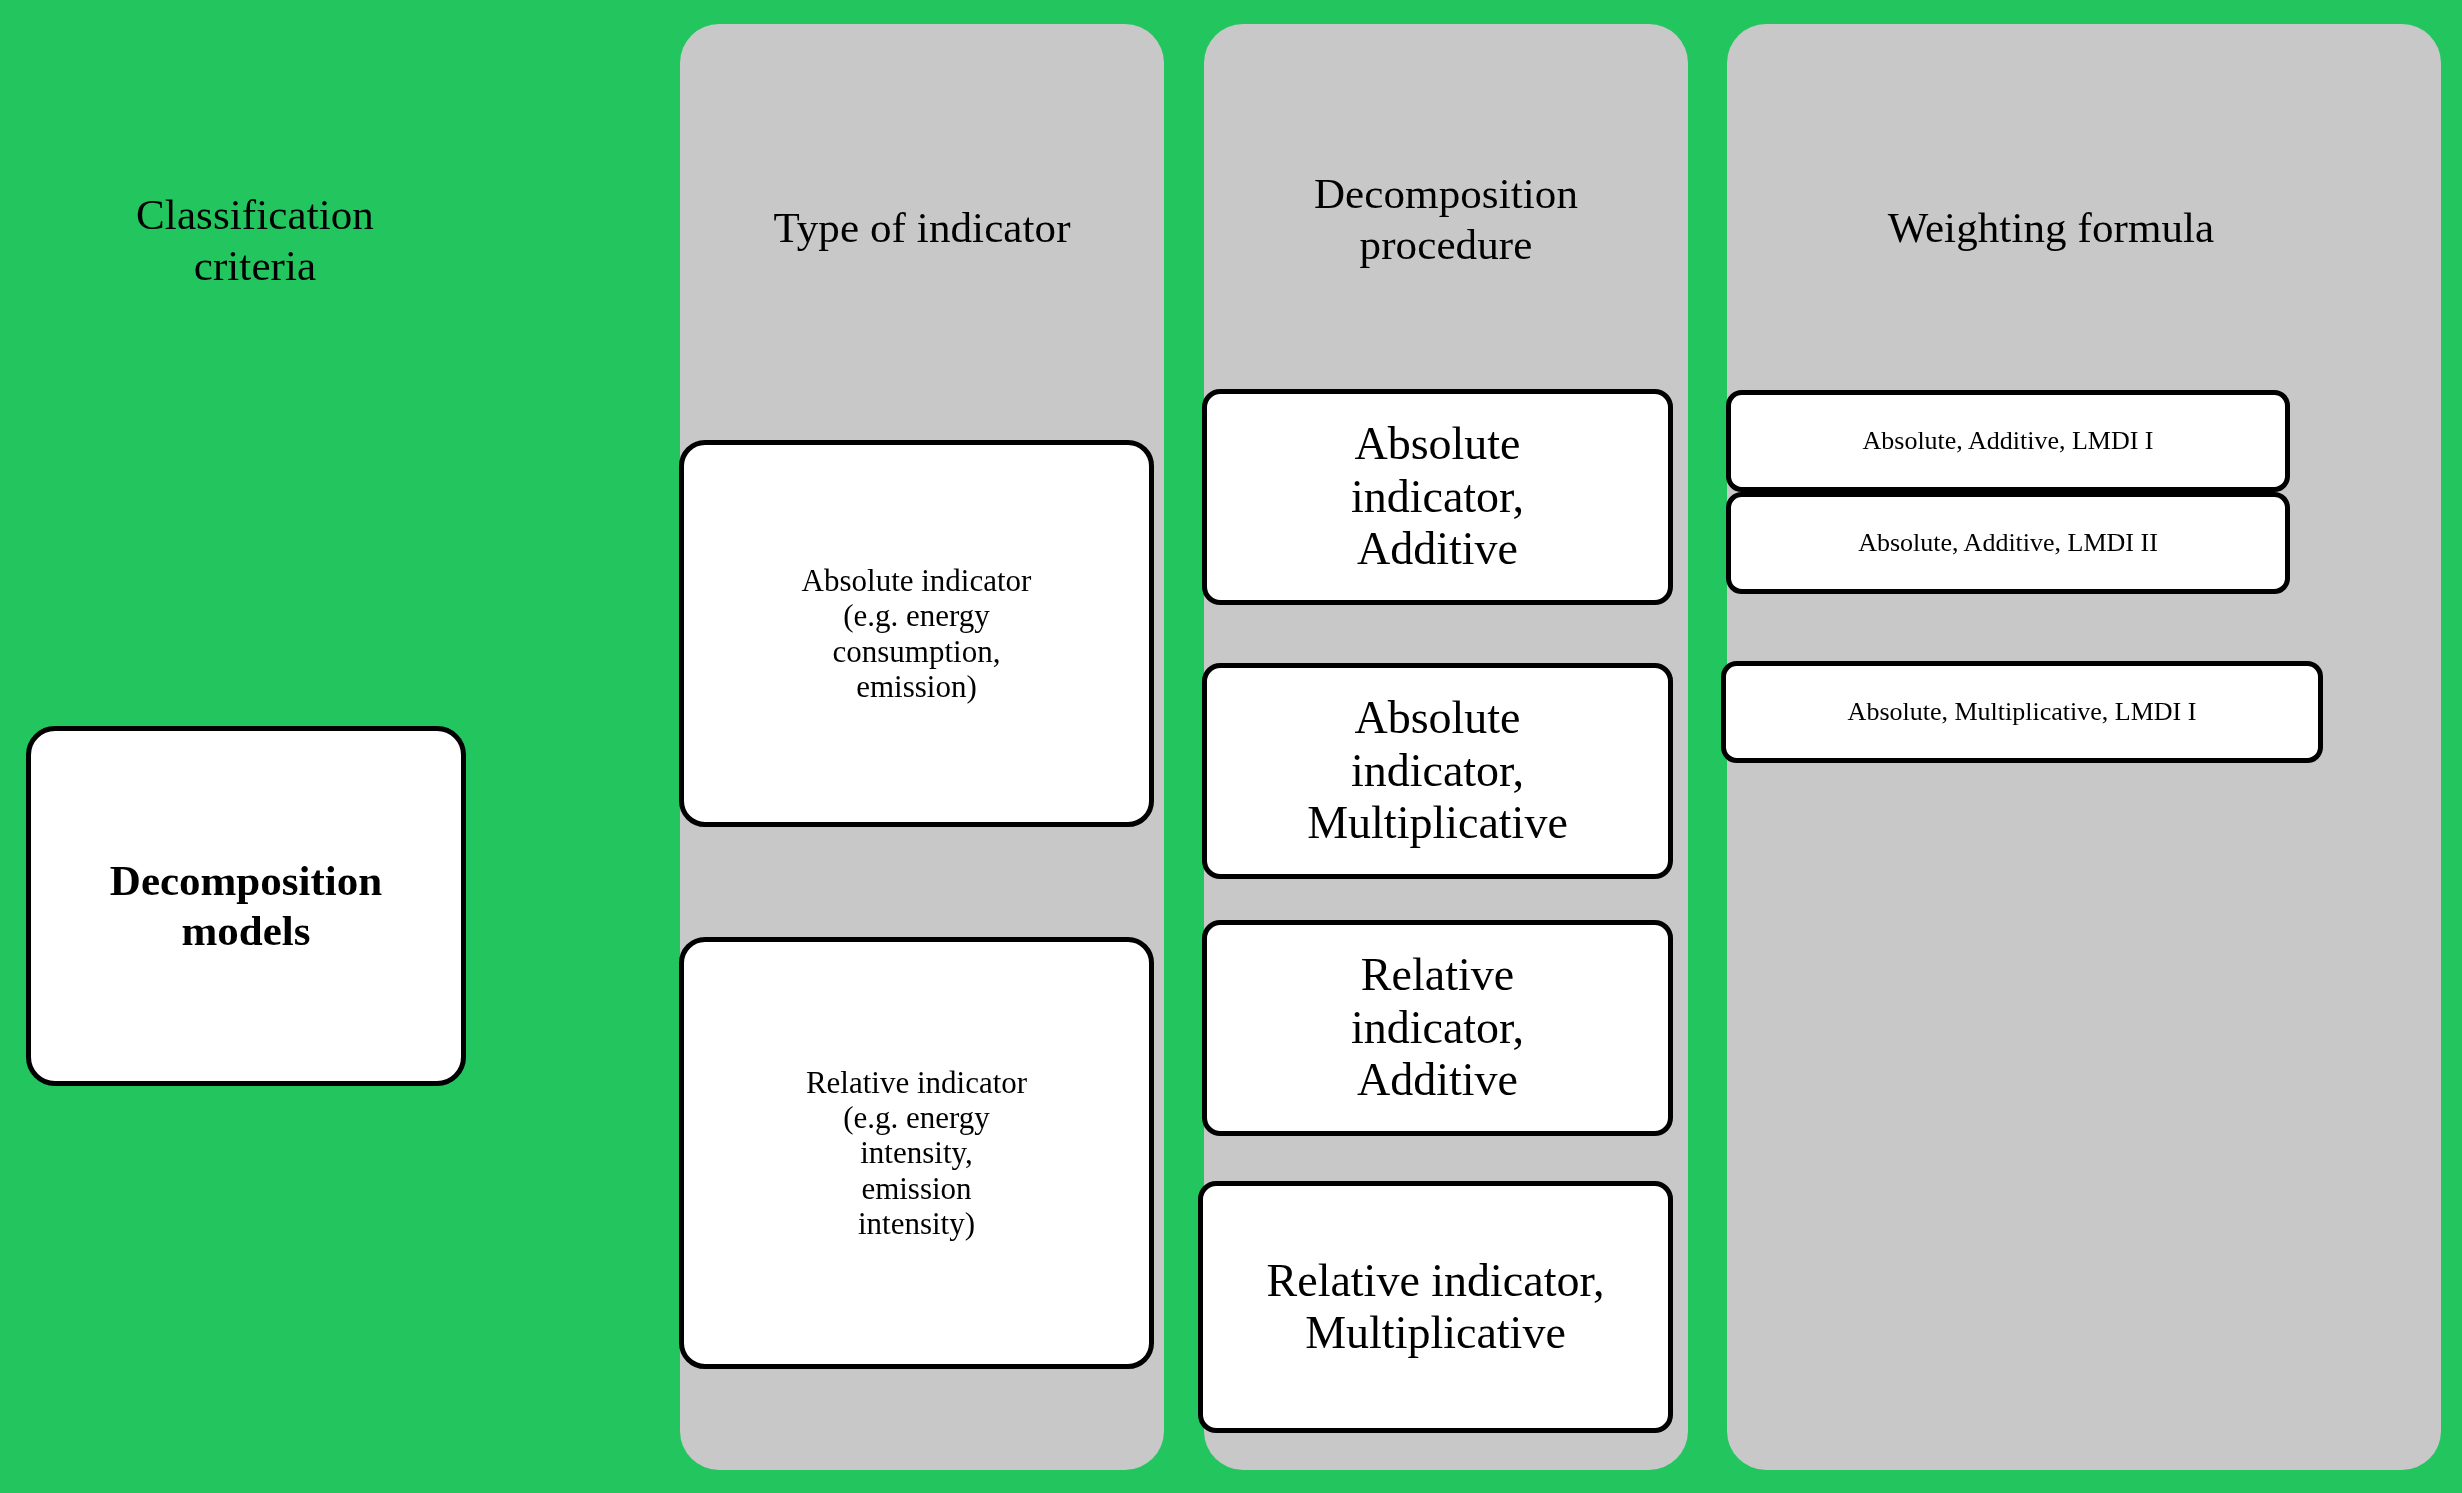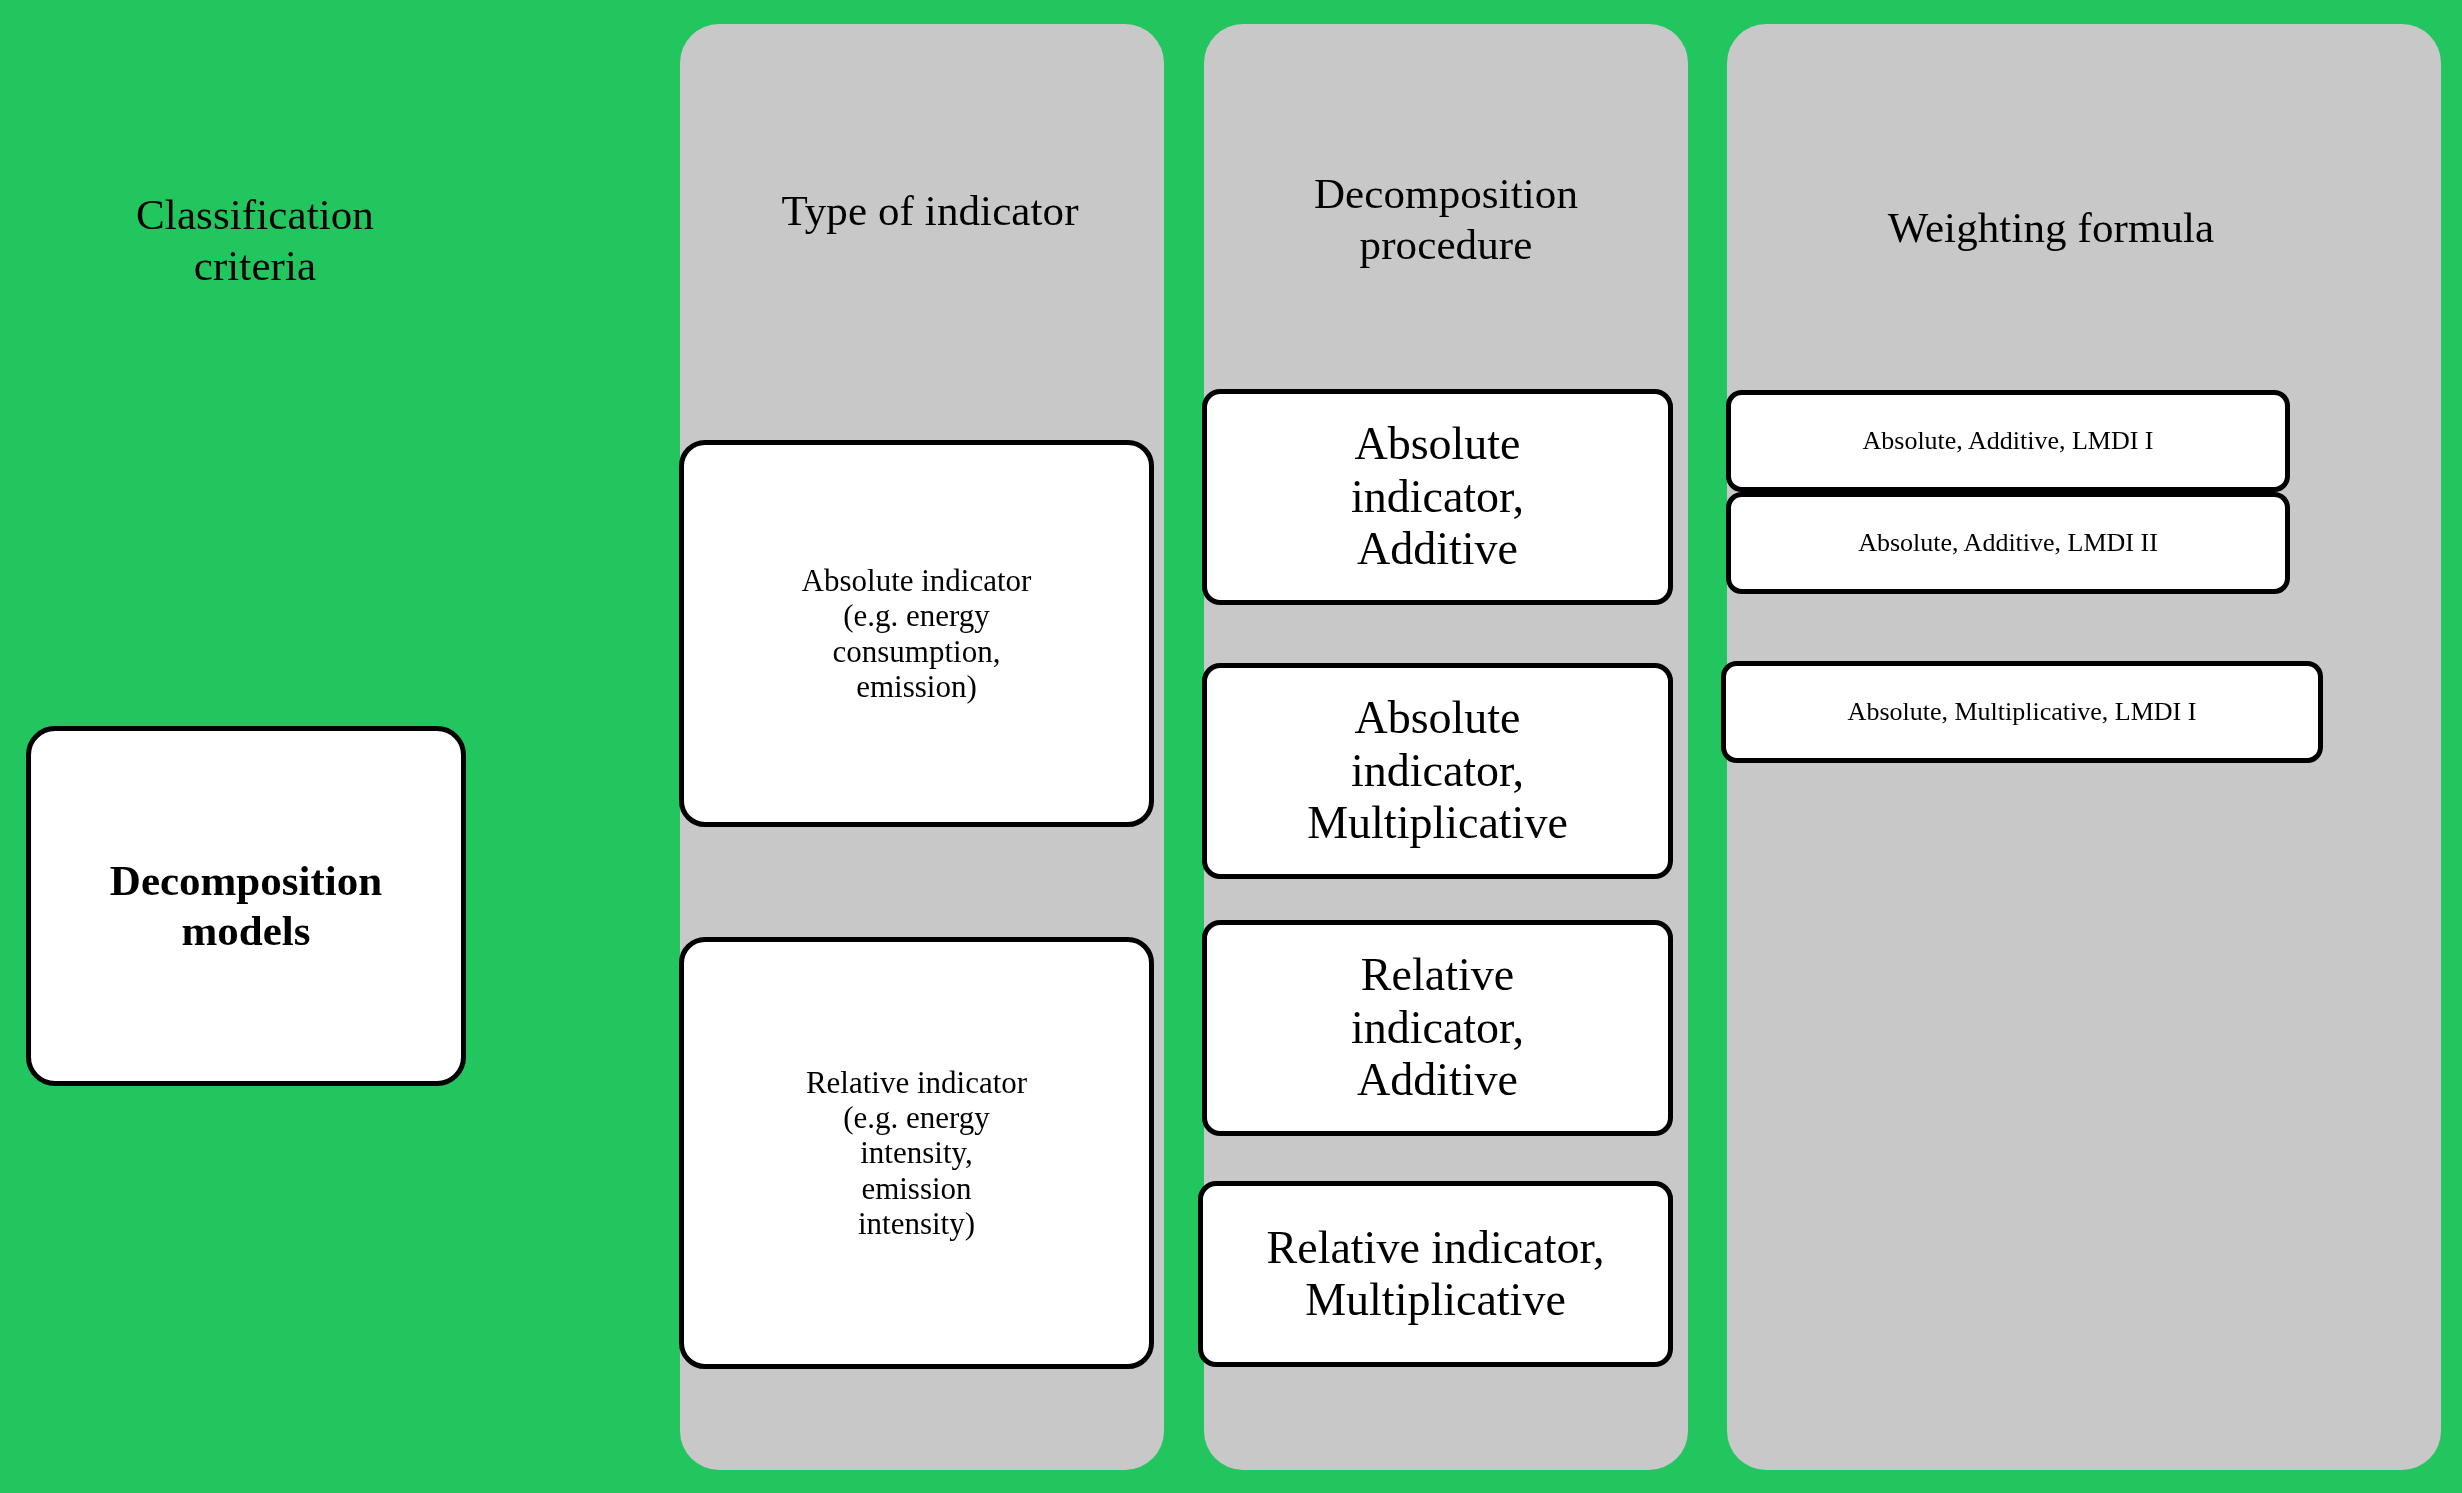--- a/index.html
+++ b/index.html
@@ -31,21 +31,21 @@
   .col-head {
     position: absolute;
     text-align: center;
     font-size: 43px;
     line-height: 1.18;
     color: #000;
     font-weight: normal;
     letter-spacing: 0.1px;
   }
   #head-criteria { left: 26px;  top: 190px;  width: 458px; }
-  #head-type     { left: 680px; top: 186px; width: 484px; margin-left: 8px; }
+  #head-type     { left: 680px; top: 203px; width: 484px; }
   #head-proc     { left: 1204px; top: 169px; width: 484px; }
   #head-weight   { left: 1727px; top: 203px; width: 648px; }
 
   
   .node {
     position: absolute;
     background: #ffffff;
     border: 5.9px solid #000000;
     border-radius: 22px;
     box-sizing: border-box;
@@ -72,21 +72,21 @@
   #n-root { left: 26px; top: 726px; width: 440px; height: 360px; }
 
   
   #n-abs { left: 679px; top: 440px;  width: 475px; height: 387px; }
   #n-rel { left: 679px; top: 937px; width: 475px; height: 432px; }
 
   
   #n-abs-add  { left: 1202px; top: 389px;  width: 471px; height: 216px; }
   #n-abs-mul  { left: 1202px; top: 663px; width: 471px; height: 216px; }
   #n-rel-add  { left: 1202px; top: 920px; width: 471px; height: 216px; }
-  #n-rel-mul  { left: 1198px; top: 1181px; width: 475px; height: 186px; }
+  #n-rel-mul  { left: 1198px; top: 1181px; width: 475px; height: 252px; }
 
   
   #f-aa1 { left: 1726px; top: 390px;  width: 564px; height: 102px; }
   #f-aa2 { left: 1726px; top: 492px;  width: 564px; height: 102px; }
   #f-am1 { left: 1721px; top: 661px; width: 602px; height: 102px; }
   #f-am2 { left: 1721px; top: 763px; width: 602px; height: 102px; }</style>
 </head>
 <body>
 
 <div id="stage">

